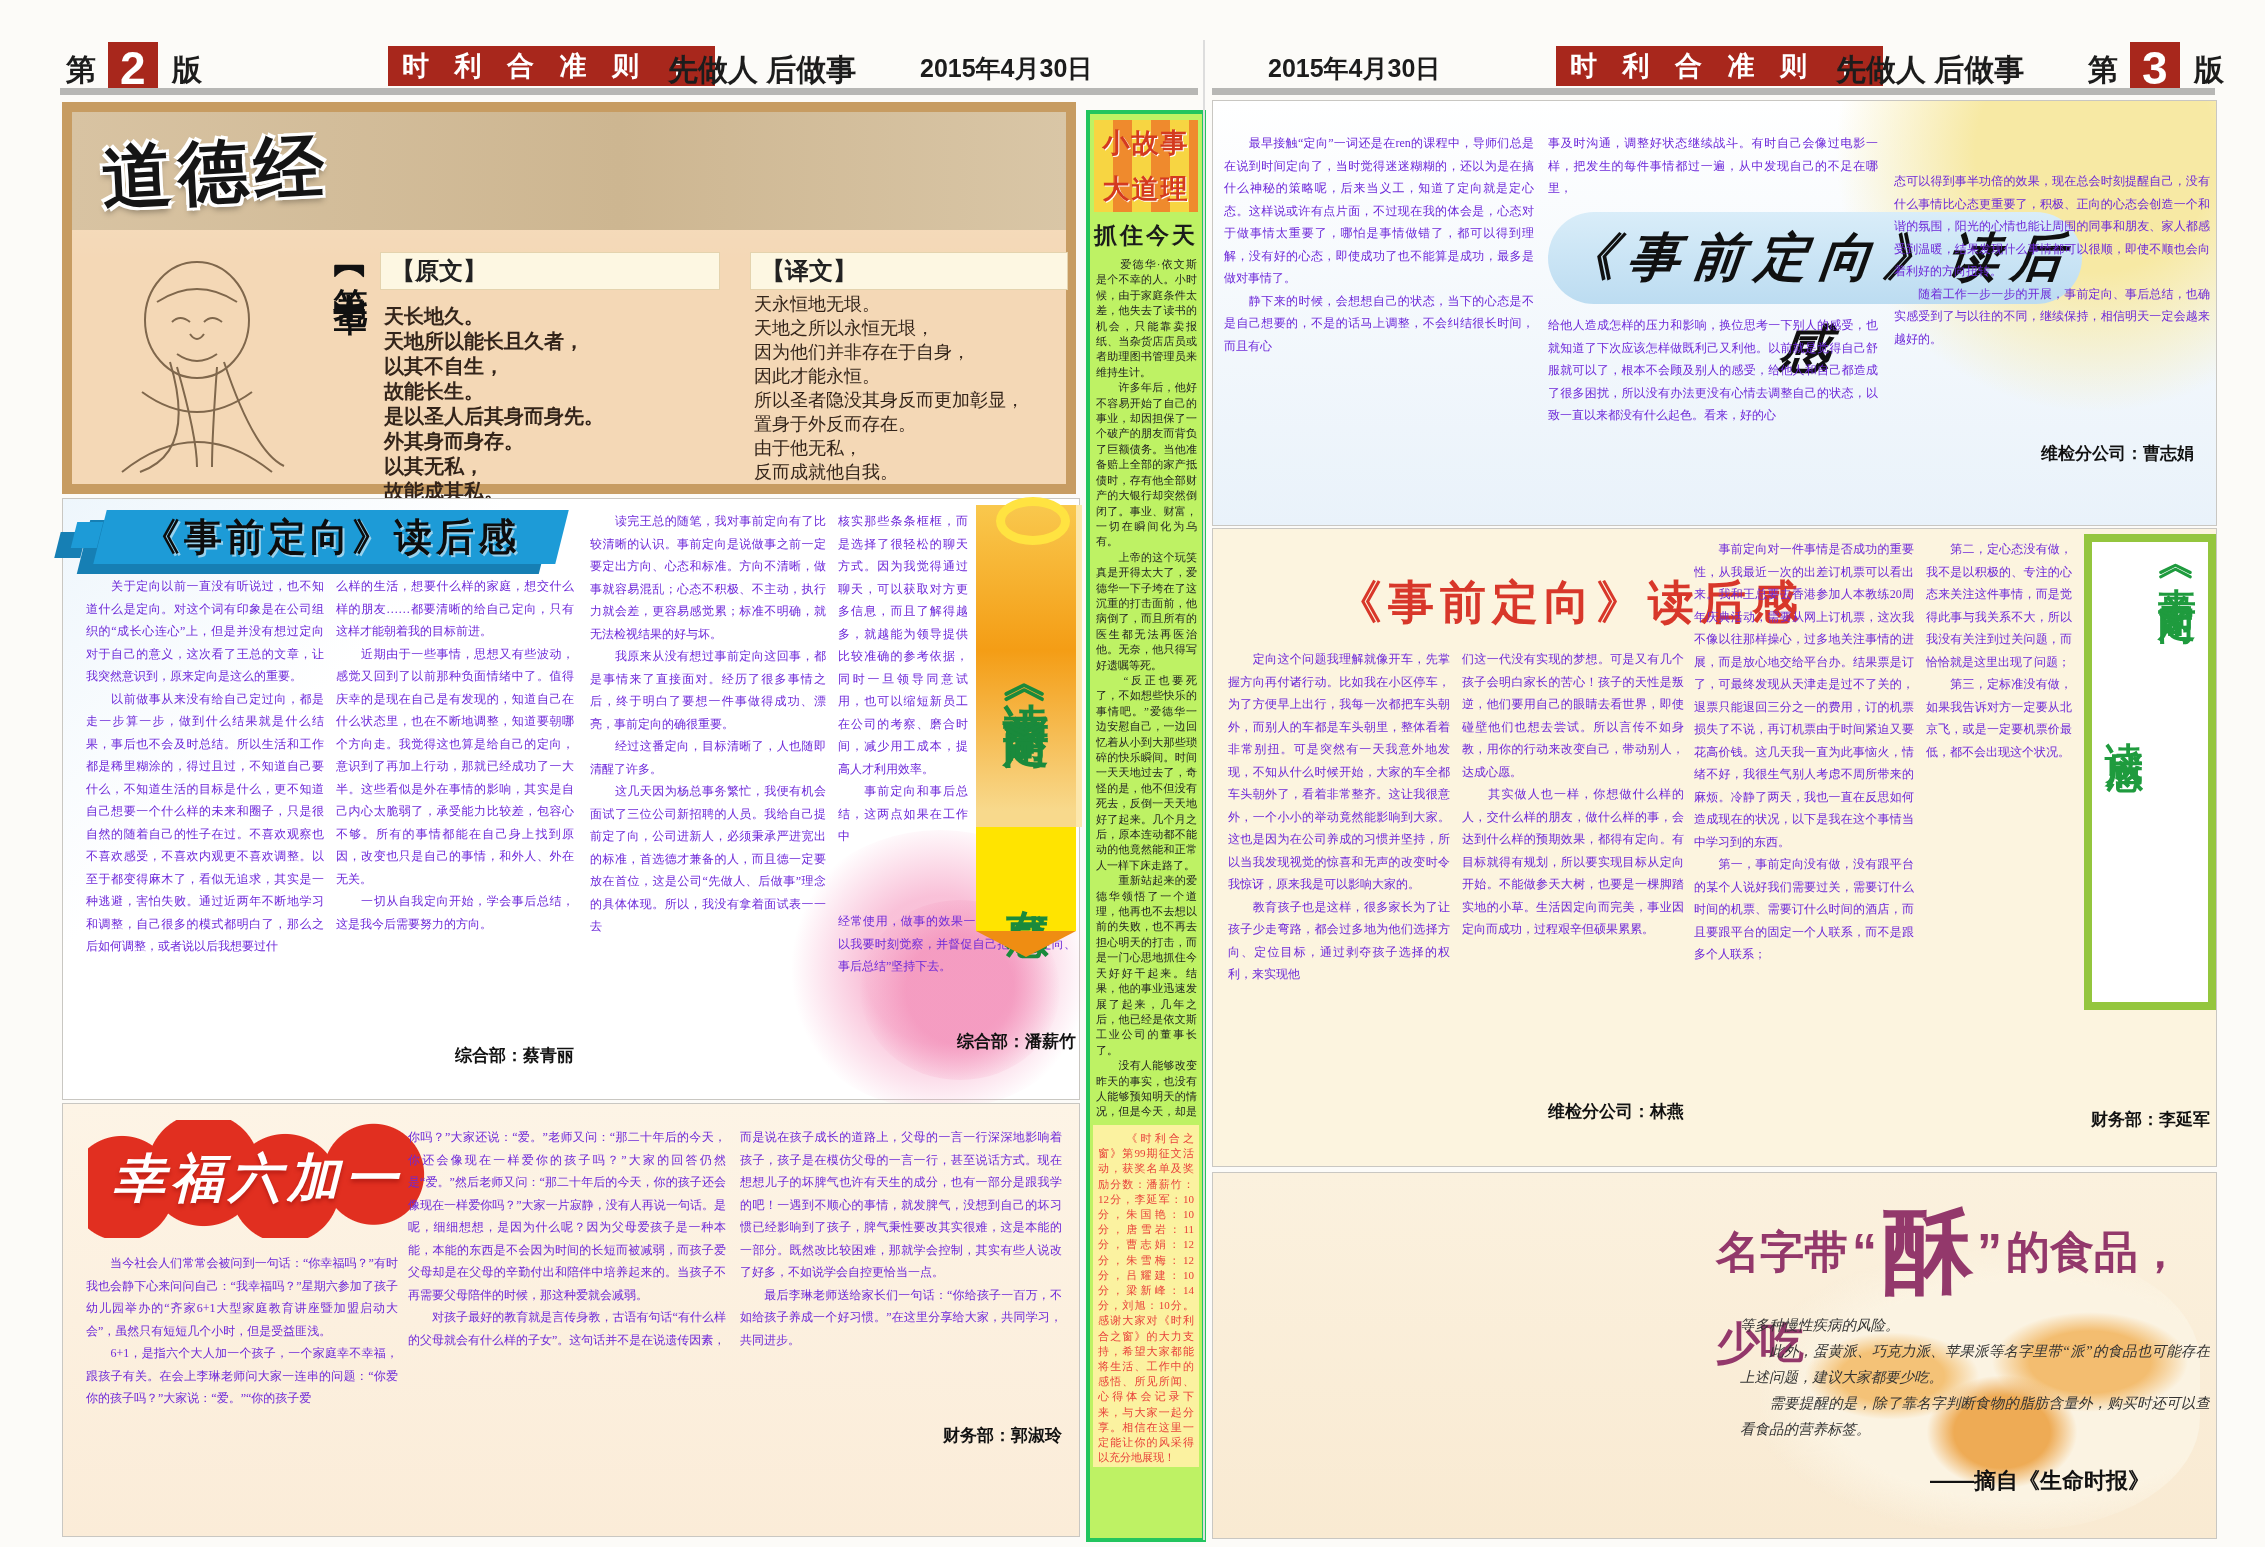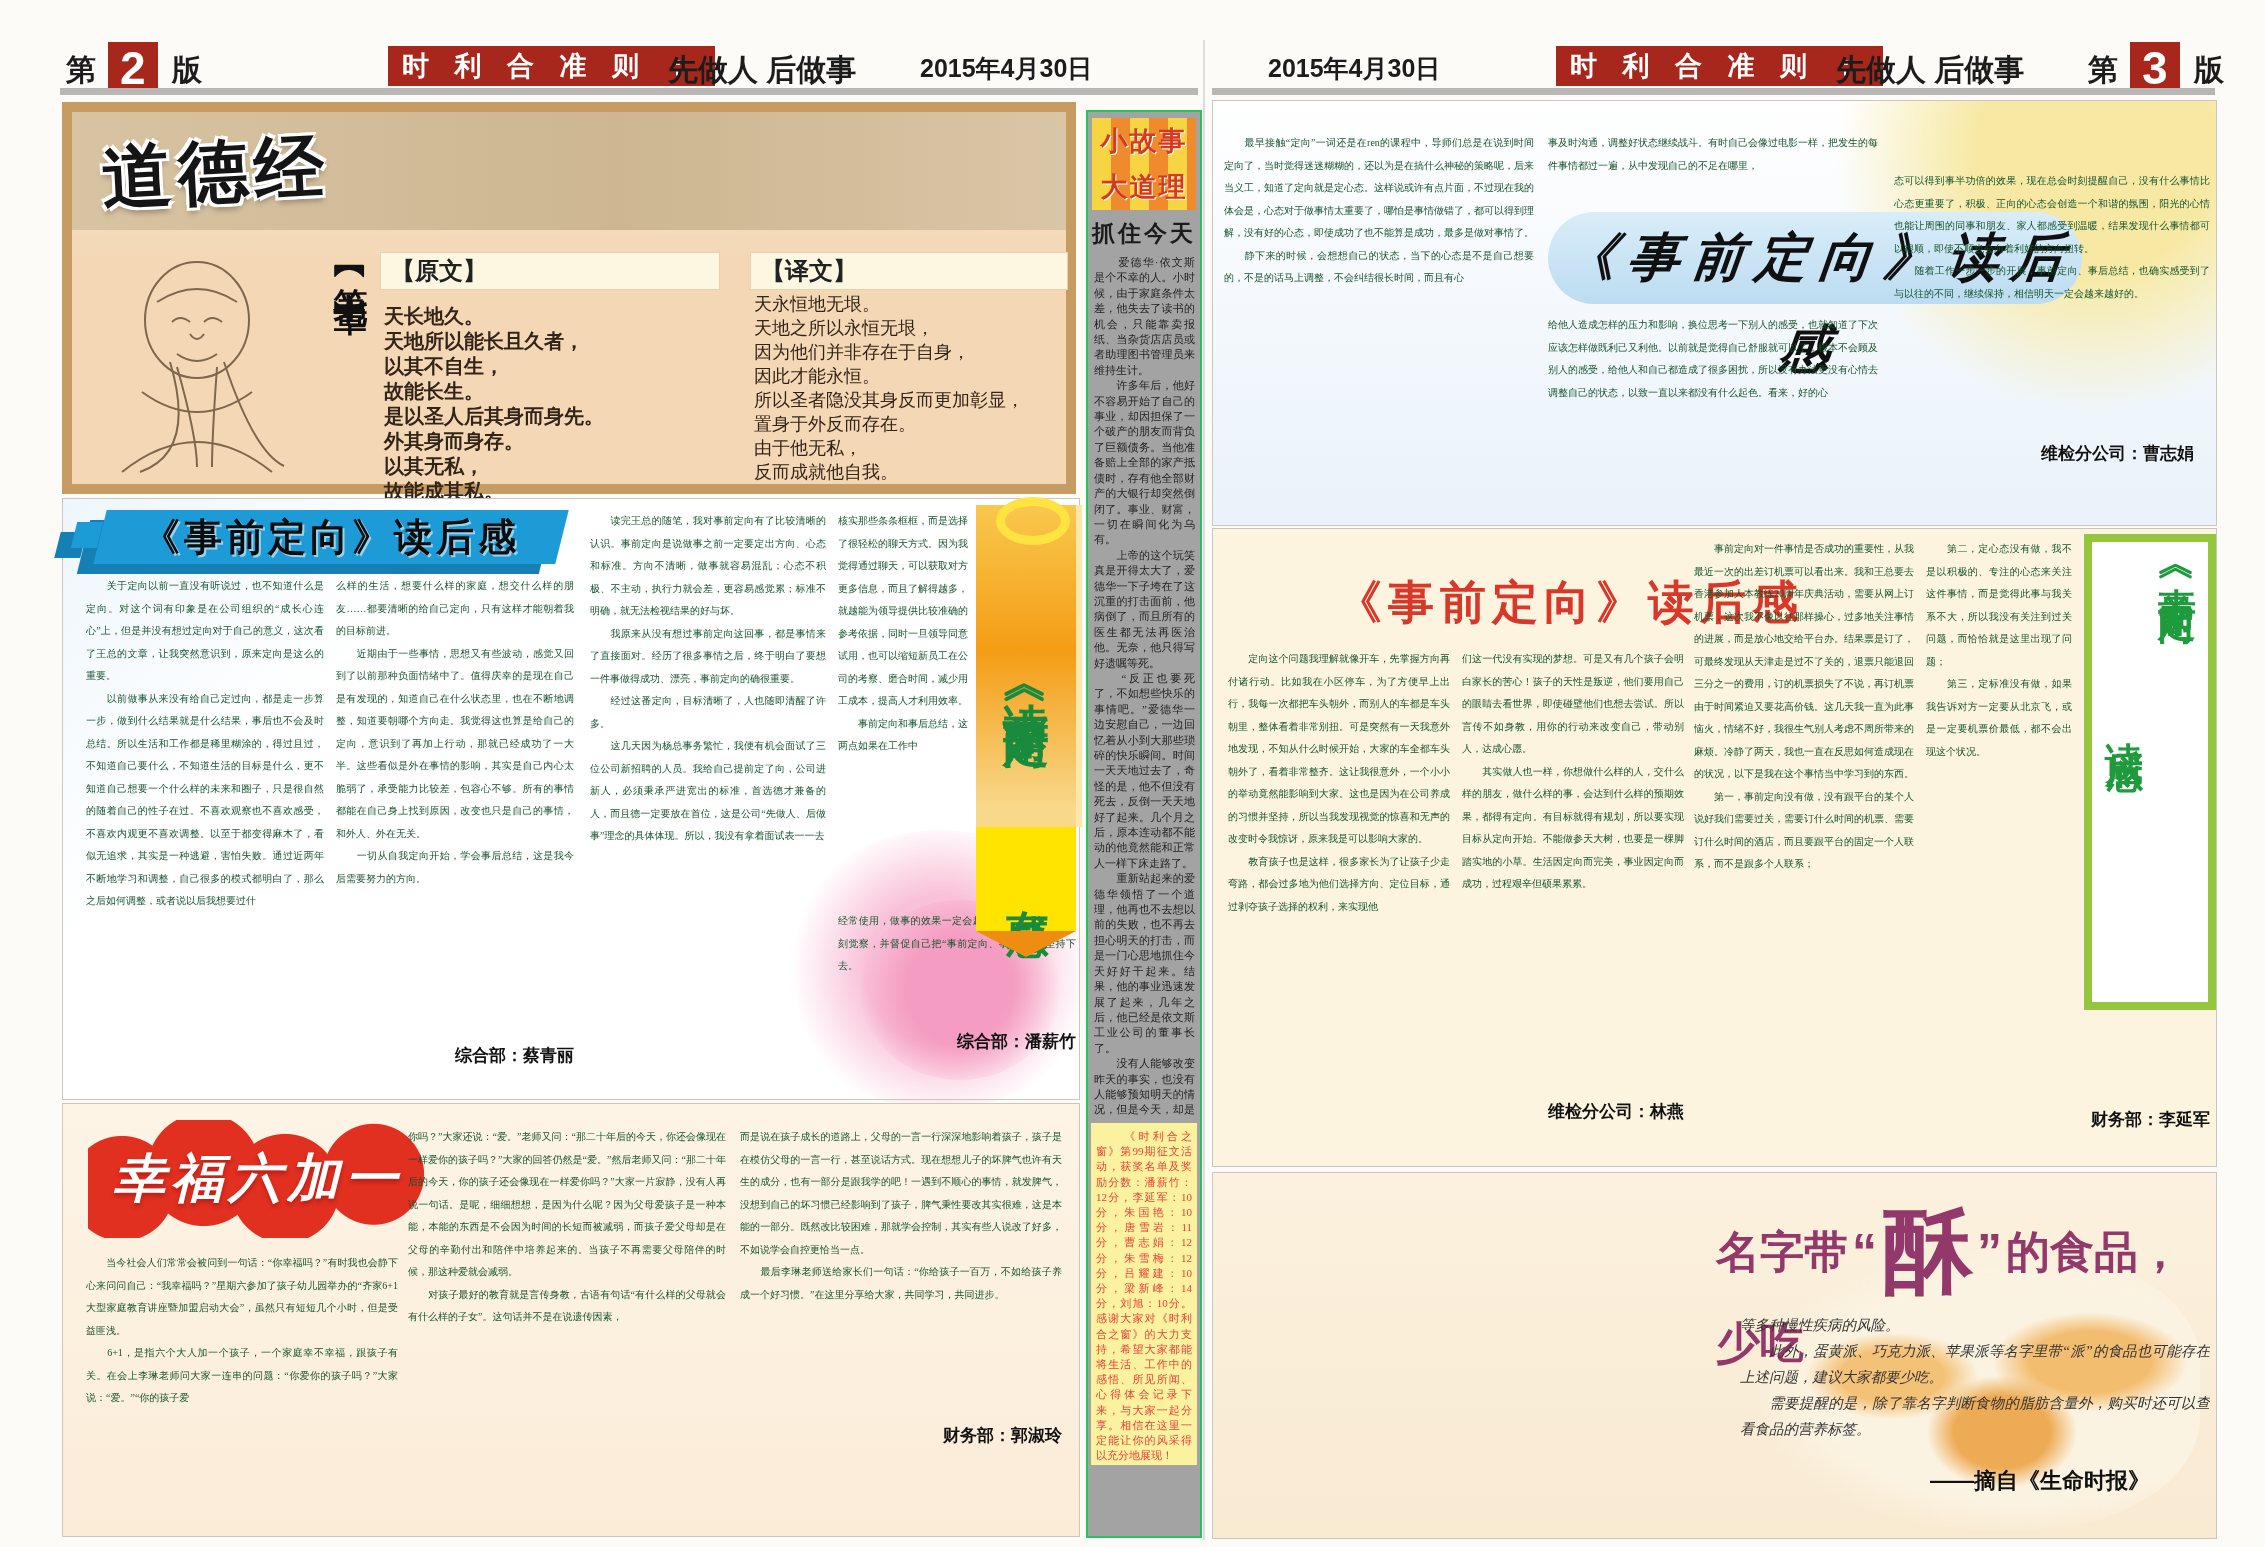--- a/index.html
+++ b/index.html
@@ -1,19 +1,19 @@
 <!DOCTYPE html>
 <html><head>
 <meta charset="utf-8">
 <style>
   html,body{margin:0;padding:0;background:#efefec;}
   .sheet{position:relative;width:2265px;height:1547px;background:#fcfbf8;overflow:hidden;
          font-family:"Liberation Serif","DejaVu Serif",serif;color:#1c1c1c;}
   .abs{position:absolute;}
-  .txt{white-space:pre-wrap;text-align:justify;overflow:hidden;line-height:22.5px;font-size:10px;color:#14532d;}
+  .txt{white-space:pre-wrap;text-align:justify;overflow:hidden;line-height:22.5px;font-size:12px;color:#6d28d9;}
   .byline{font-family:"Liberation Sans","DejaVu Sans",sans-serif;font-weight:bold;font-size:17px;text-align:right;color:#111;}
   .rule{background:#b7b7b5;height:7px;}
   .pgword{font-family:"Liberation Sans","DejaVu Sans",sans-serif;font-weight:bold;font-size:30px;}
   .pgnum{font-family:"Liberation Sans","DejaVu Sans",sans-serif;background:#a8271c;color:#fff;font-weight:bold;
          font-size:46px;line-height:52px;padding:0 12px;display:inline-block;}
   .sloganbox{background:#a8271c;color:#fff;font-family:"Liberation Sans","DejaVu Sans",sans-serif;
          font-weight:bold;font-size:27px;line-height:40px;letter-spacing:9px;padding:0 14px;}
   .slogantxt{font-family:"Liberation Sans","DejaVu Sans",sans-serif;font-weight:bold;font-size:30px;}
   .datetxt{font-family:"Liberation Sans","DejaVu Sans",sans-serif;font-weight:bold;font-size:25px;}
   
@@ -39,21 +39,21 @@
   .notch{width:0;height:0;border-left:50px solid transparent;border-right:50px solid transparent;border-top:26px solid #ef8d12;}
   
   .xf{background:
       radial-gradient(circle at 10% 58%,#e12f20 0 52px,rgba(0,0,0,0) 53px),
       radial-gradient(circle at 34% 42%,#e12f20 0 56px,rgba(0,0,0,0) 57px),
       radial-gradient(circle at 58% 58%,#e12f20 0 54px,rgba(0,0,0,0) 55px),
       radial-gradient(circle at 84% 46%,#e12f20 0 50px,rgba(0,0,0,0) 51px);}
   .xf span{font-style:italic;font-weight:900;font-size:52px;color:#fff;letter-spacing:6px;
       text-shadow:0 3px 4px rgba(120,0,0,.4);}
   
-  .strip{background:#a3a3a3;border:2px solid #22c55e;}
+  .strip{background:#bef264;border:4px solid #22c55e;}
   .striphdr{background:repeating-linear-gradient(90deg,#f7d542 0 19px,#ef8a2d 19px 38px);
       color:#d43a1f;font-weight:900;font-size:27px;letter-spacing:2px;text-align:center;line-height:46px;
       text-shadow:1px 1px 0 #fff;}
   .striptitle{font-weight:900;font-size:23px;text-align:center;color:#1b1b1b;letter-spacing:3px;}
   .stripbody{white-space:pre-wrap;text-align:justify;font-size:11px;line-height:15.4px;color:#222;overflow:hidden;}
   .notice{background:#fbf2a0;color:#e8403a;white-space:pre-wrap;text-align:justify;font-size:11px;line-height:15.2px;overflow:hidden;padding:6px 5px;}
   
   .pill{background:linear-gradient(180deg,#d9edf9,#bcdcf1);border-radius:60px;}
   .pilltxt{font-weight:900;font-size:52px;font-style:italic;letter-spacing:12px;color:#101010;text-align:center;
       font-family:"Liberation Serif","DejaVu Serif",serif;transform:skewX(-6deg);}

